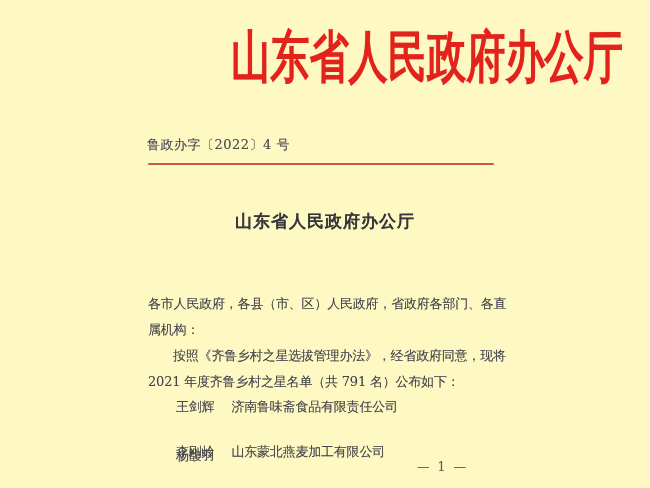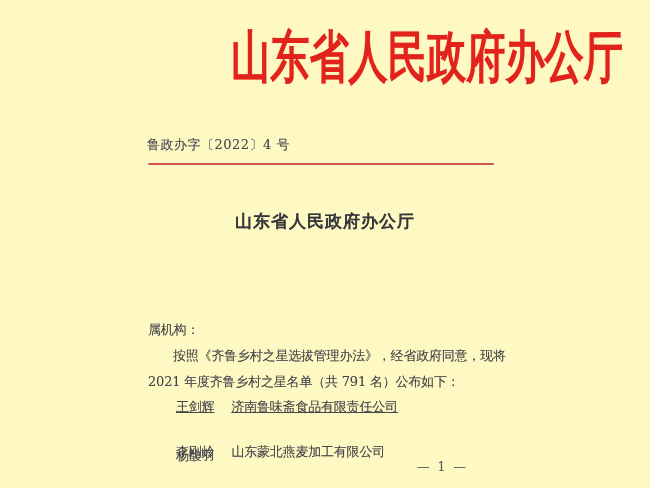--- a/index.html
+++ b/index.html
@@ -89,21 +89,21 @@
     position: absolute;
     left: 176px;
     display: flex;
     gap: 17px;
     font-size: 13px;
     color: #45454c;
     white-space: nowrap;
     letter-spacing: -0.2px;
     text-shadow: 0 0 0.5px rgba(69,69,76,0.4);
   }
-  .r1 { top: 398px; text-decoration: underline; }
+  .r1 { top: 398px; }
   .r2 { top: 443px; }
   .r3 { top: 447px; gap: 44px; }
   
   .page-number {
     position: absolute;
     left: 417px;
     top: 459px;
     font-size: 12.5px;
     color: #5a5a60;
     letter-spacing: 2px;
@@ -120,20 +120,21 @@
     <div class="masthead-title">山东省人民政府办公厅</div>
   </div>
 
   <div class="doc-number">鲁政办字〔2022〕4 号</div>
 
   <div class="divider"></div>
 
   <div class="notice-title title1">山东省人民政府办公厅</div>
 
 
+  <div class="bline l1">各市人民政府，各县（市、区）人民政府，省政府各部门、各直</div>
 
   <div class="bline l2">属机构：</div>
 
   <div class="bline l3">按照《齐鲁乡村之星选拔管理办法》，经省政府同意，现将</div>
 
   <div class="bline l4">2021 年度齐鲁乡村之星名单（共 791 名）公布如下：</div>
 
   <div class="list-row r1">
     <span>王剑辉</span>
     <span>济南鲁味斋食品有限责任公司</span>

